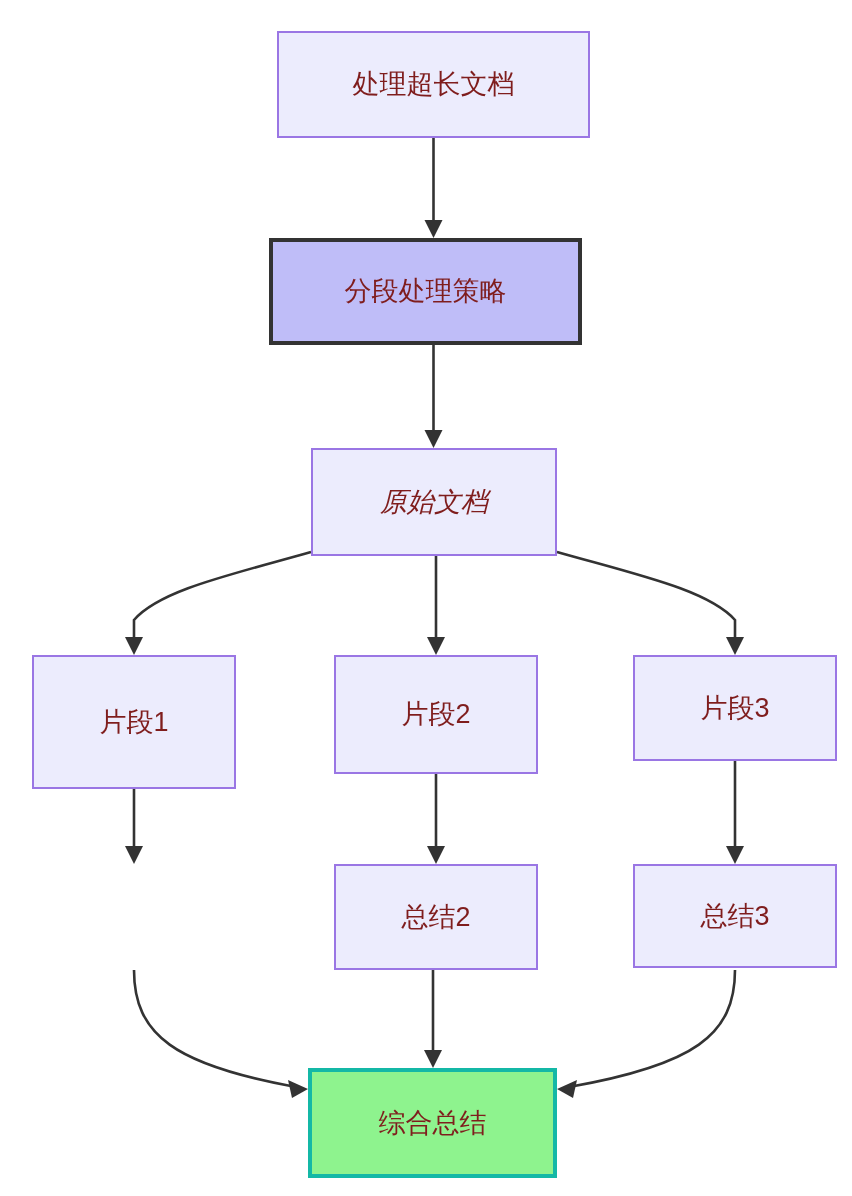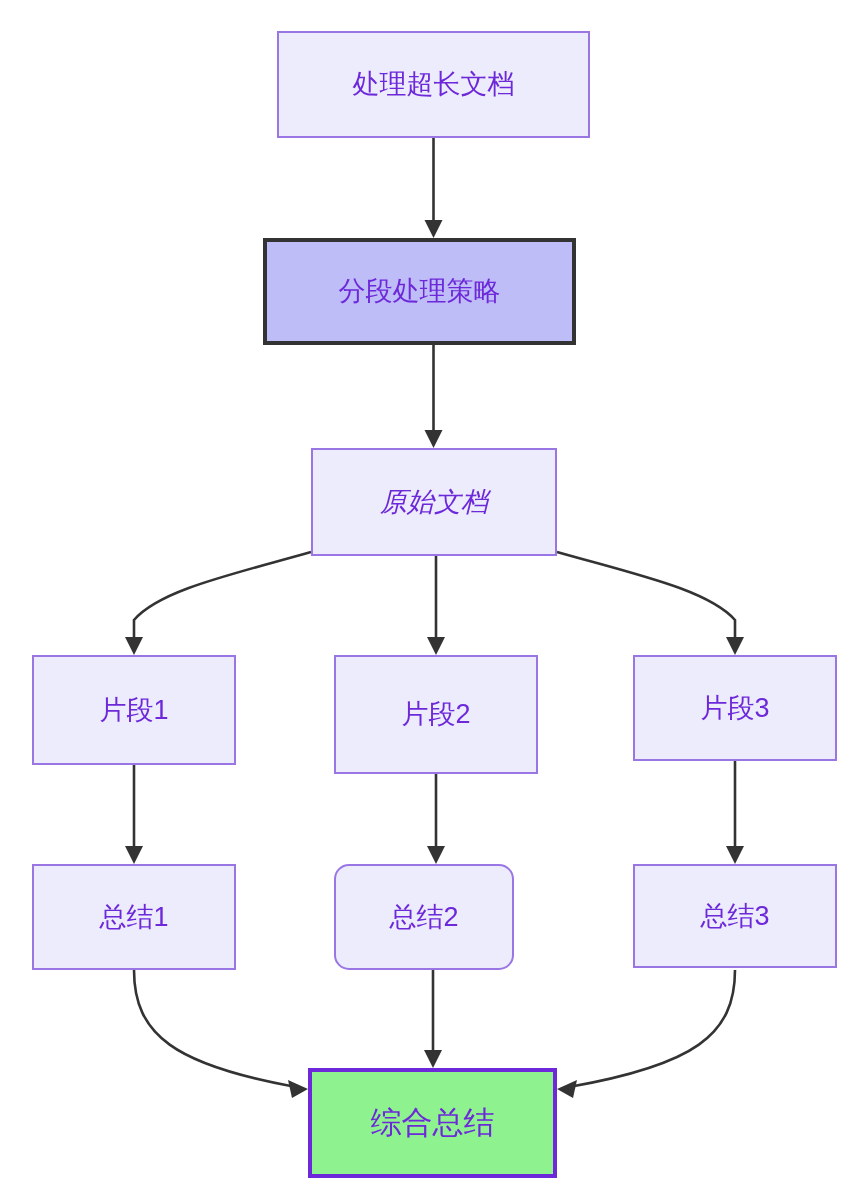--- a/index.html
+++ b/index.html
@@ -27,21 +27,21 @@
     pointer-events: none;
   }
   .node {
     position: absolute;
     box-sizing: border-box;
     display: flex;
     align-items: center;
     justify-content: center;
     text-align: center;
     line-height: 1.2;
-    color: #6d28d9;
+    color: #7f1d1d;
     z-index: 2;
   }
   .node-label {
     display: block;
     white-space: nowrap;
   }
   
   .node.style-light {
     background: #ececfd;
     border: 2px solid #9a76e4;
@@ -49,22 +49,22 @@
   }
   
   .node.style-strong {
     background: #bfbdf8;
     border: 4px solid #333333;
     font-size: 27px;
   }
   
   .node.style-green {
     background: #8ef38e;
-    border: 4px solid #6d28d9;
-    font-size: 31px;
+    border: 4px solid #14b8a6;
+    font-size: 27px;
   }
   .edge-path {
     fill: none;
     stroke: #333333;
     stroke-width: 2.6px;
     stroke-linecap: butt;
   }
   .edge-arrow {
     fill: #333333;
     stroke: none;
@@ -130,45 +130,42 @@
     <g>
       <path class="edge-path" d="M 735,970 C 735,1035 694,1065 569,1087"></path>
       <polygon class="edge-arrow" points="557,1089 577,1080 573,1098"></polygon>
     </g>
   </svg>
 
   <div class="node style-light" style="left:277px; top:31px; width:313px; height:107px;">
     <span class="node-label">处理超长文档</span>
   </div>
 
-  <div class="node style-strong" style="left:263px; top:238px; width:313px; height:107px;">
+  <div class="node style-strong" style="left:269px; top:238px; width:313px; height:107px;">
     <span class="node-label">分段处理策略</span>
   </div>
 
   <div class="node style-light" style="left:311px; top:448px; width:246px; height:108px;font-style:italic;">
     <span class="node-label">原始文档</span>
   </div>
 
-  <div class="node style-light" style="left:32px; top:655px; width:204px; height:110px;">
+  <div class="node style-light" style="left:32px; top:655px; width:204px; height:134px;">
     <span class="node-label">片段1</span>
   </div>
 
   <div class="node style-light" style="left:334px; top:655px; width:204px; height:119px;">
     <span class="node-label">片段2</span>
   </div>
 
   <div class="node style-light" style="left:633px; top:655px; width:204px; height:106px;text-align:right;">
     <span class="node-label">片段3</span>
   </div>
 
-  <div class="node style-light" style="left:32px; top:864px; width:204px; height:106px;">
-    <span class="node-label">总结1</span>
-  </div>
 
-  <div class="node style-light" style="left:334px; top:864px; width:180px; height:106px;border-radius:15px;">
+  <div class="node style-light" style="left:334px; top:864px; width:204px; height:106px;">
     <span class="node-label">总结2</span>
   </div>
 
   <div class="node style-light" style="left:633px; top:864px; width:204px; height:104px;">
     <span class="node-label">总结3</span>
   </div>
 
   <div class="node style-green" style="left:308px; top:1068px; width:249px; height:110px;">
     <span class="node-label">综合总结</span>
   </div>

